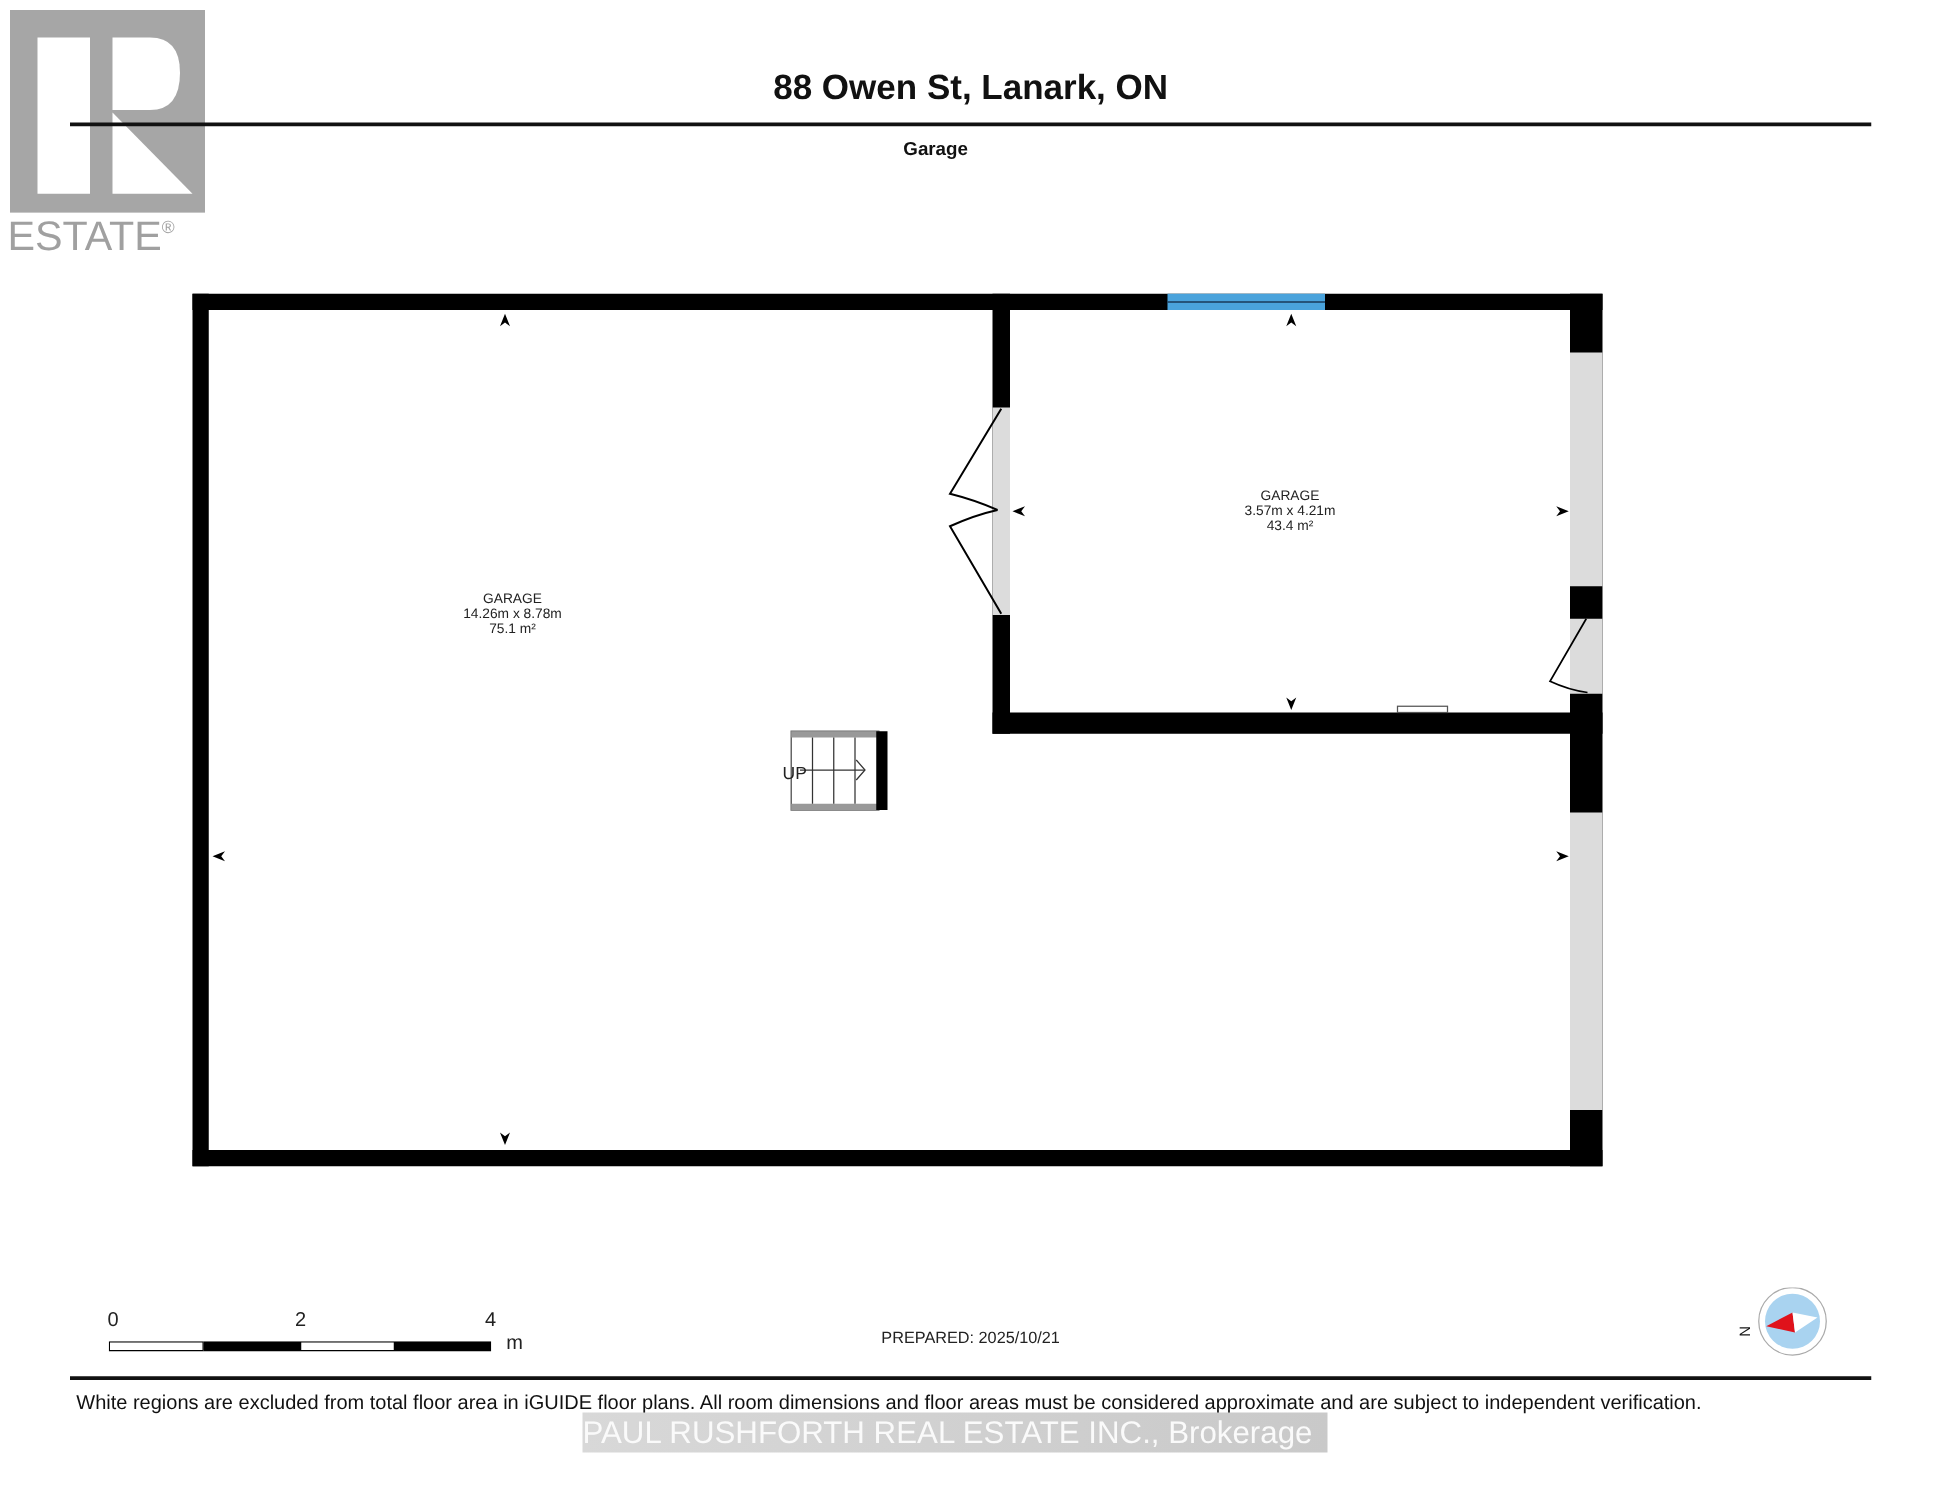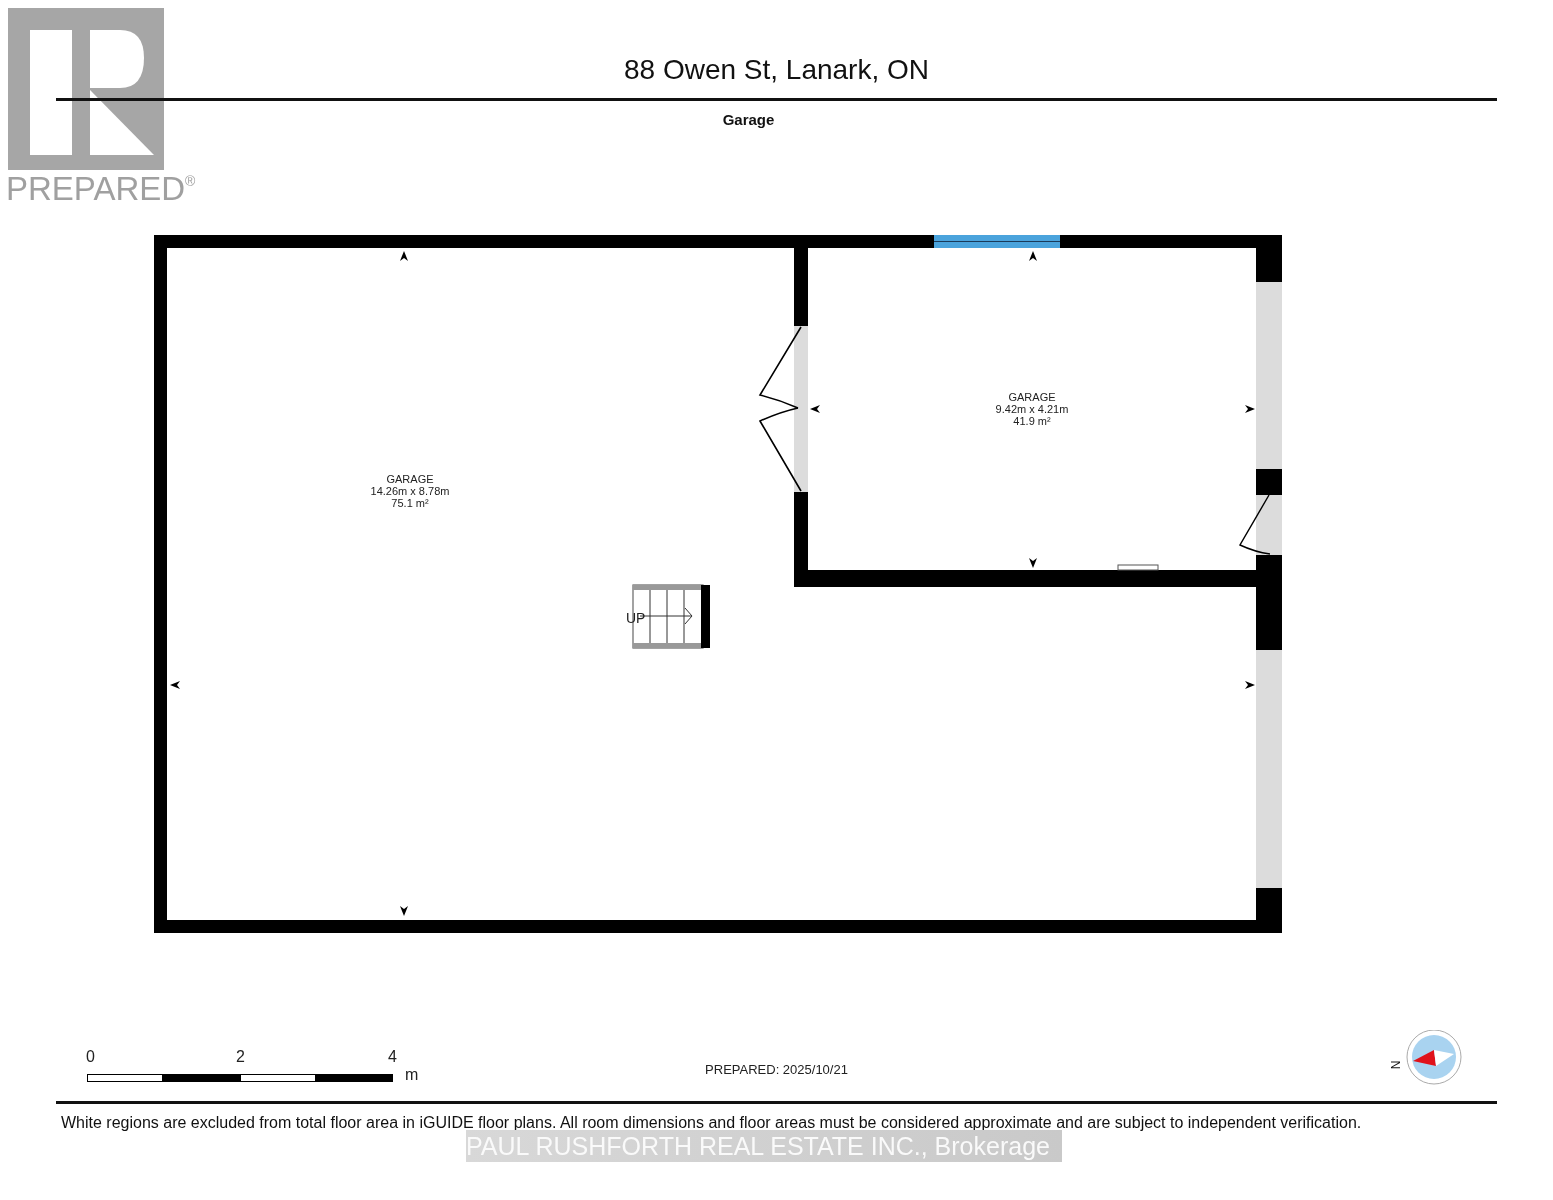--- a/index.html
+++ b/index.html
@@ -1,21 +1,21 @@
 <!DOCTYPE html>
 <html><head>
 <meta charset="utf-8">
 <style>
   html, body { margin: 0; padding: 0; background: #ffffff; }
   body { width: 1553px; height: 1200px; position: relative; overflow: hidden; font-family: "Liberation Sans", sans-serif; color: #111; }
   .abs { position: absolute; }
   .realtor-logo { left: 8px; top: 8px; width: 156px; height: 162px; background: #a6a6a6; }
   .realtor-text { left: 6px; top: 170px; font-size: 33px; color: #a0a0a0; letter-spacing: 0px; font-family: "Liberation Sans", sans-serif; }
   .realtor-text sup { font-size: 14px; vertical-align: 14px; }
-  .title { left: 0; width: 1553px; top: 54px; text-align: center; font-size: 28px; font-weight: normal; }
+  .title { left: 0; width: 1553px; top: 54px; text-align: center; font-size: 28px; font-weight: bold; }
   .title-rule { left: 56px; top: 98px; width: 1441px; height: 3px; background: #111; }
   .floor-label { left: 0; width: 1497px; top: 111px; text-align: center; font-size: 15px; font-weight: bold; }
   .plan { left: 0; top: 0; width: 1553px; height: 1200px; }
   .room-label { text-align: center; font-size: 11px; line-height: 12px; color: #222; }
   .scale-lbl { font-size: 16px; color: #222; }
   .prepared { left: 0; width: 1553px; top: 1062px; text-align: center; font-size: 13px; color: #222; }
   .footer-rule { left: 56px; top: 1101px; width: 1441px; height: 3px; background: #111; }
   .disclaimer { left: 61px; top: 1114px; font-size: 16px; color: #111; }
   .watermark { left: 466px; top: 1130px; width: 596px; height: 32px; background: linear-gradient(90deg, #d8d8d8, #c9c9c9); font-size: 25px; color: #fafafa; line-height: 32px; white-space: nowrap; overflow: hidden; }
 </style>
@@ -23,21 +23,21 @@
 <body>
 
 <div class="abs realtor-logo">
   <svg width="156" height="162" viewBox="0 0 156 162">
     <rect x="0" y="0" width="156" height="162" fill="#a6a6a6"></rect>
     <rect x="22" y="22" width="42" height="125" fill="#ffffff"></rect>
     <path d="M82 22 H112 Q136 22 136 50 Q136 80 112 80 H82 Z" fill="#ffffff"></path>
     <path d="M82 82 L82 147 L146 147 Z" fill="#ffffff"></path>
   </svg>
 </div>
-<div class="abs realtor-text"><span>PREPARED</span><sup>®</sup></div>
+<div class="abs realtor-text"><span>ESTATE</span><sup>®</sup></div>
 
 <div class="abs title">88 Owen St, Lanark, ON</div>
 <div class="abs title-rule"></div>
 <div class="abs floor-label">Garage</div>
 
 <svg class="abs plan" viewBox="0 0 1553 1200">
 
   <g fill="#000">
     <rect x="154" y="235" width="1128" height="13"></rect>
     <rect x="154" y="235" width="13" height="698"></rect>
@@ -97,22 +97,22 @@
 
 <div class="abs" style="left:626px; top:610px; font-size:14px; color:#222;">UP</div>
 
 <div class="abs room-label" style="left:340px; top:473px; width:140px;">
   <div>GARAGE</div>
   <div>14.26m x 8.78m</div>
   <div>75.1 m²</div>
 </div>
 <div class="abs room-label" style="left:962px; top:391px; width:140px;">
   <div>GARAGE</div>
-  <div>9.42m x 4.21m</div>
-  <div>41.9 m²</div>
+  <div>3.57m x 4.21m</div>
+  <div>43.4 m²</div>
 </div>
 
 <div class="abs" style="left:87px; top:1069px; width:306px; height:9px;">
   <svg width="306" height="9">
     <rect x="0.5" y="0.5" width="75" height="7" fill="#fff" stroke="#000"></rect>
     <rect x="76" y="0" width="77" height="8" fill="#000"></rect>
     <rect x="153.5" y="0.5" width="75" height="7" fill="#fff" stroke="#000"></rect>
     <rect x="229" y="0" width="77" height="8" fill="#000"></rect>
   </svg>
 </div>

